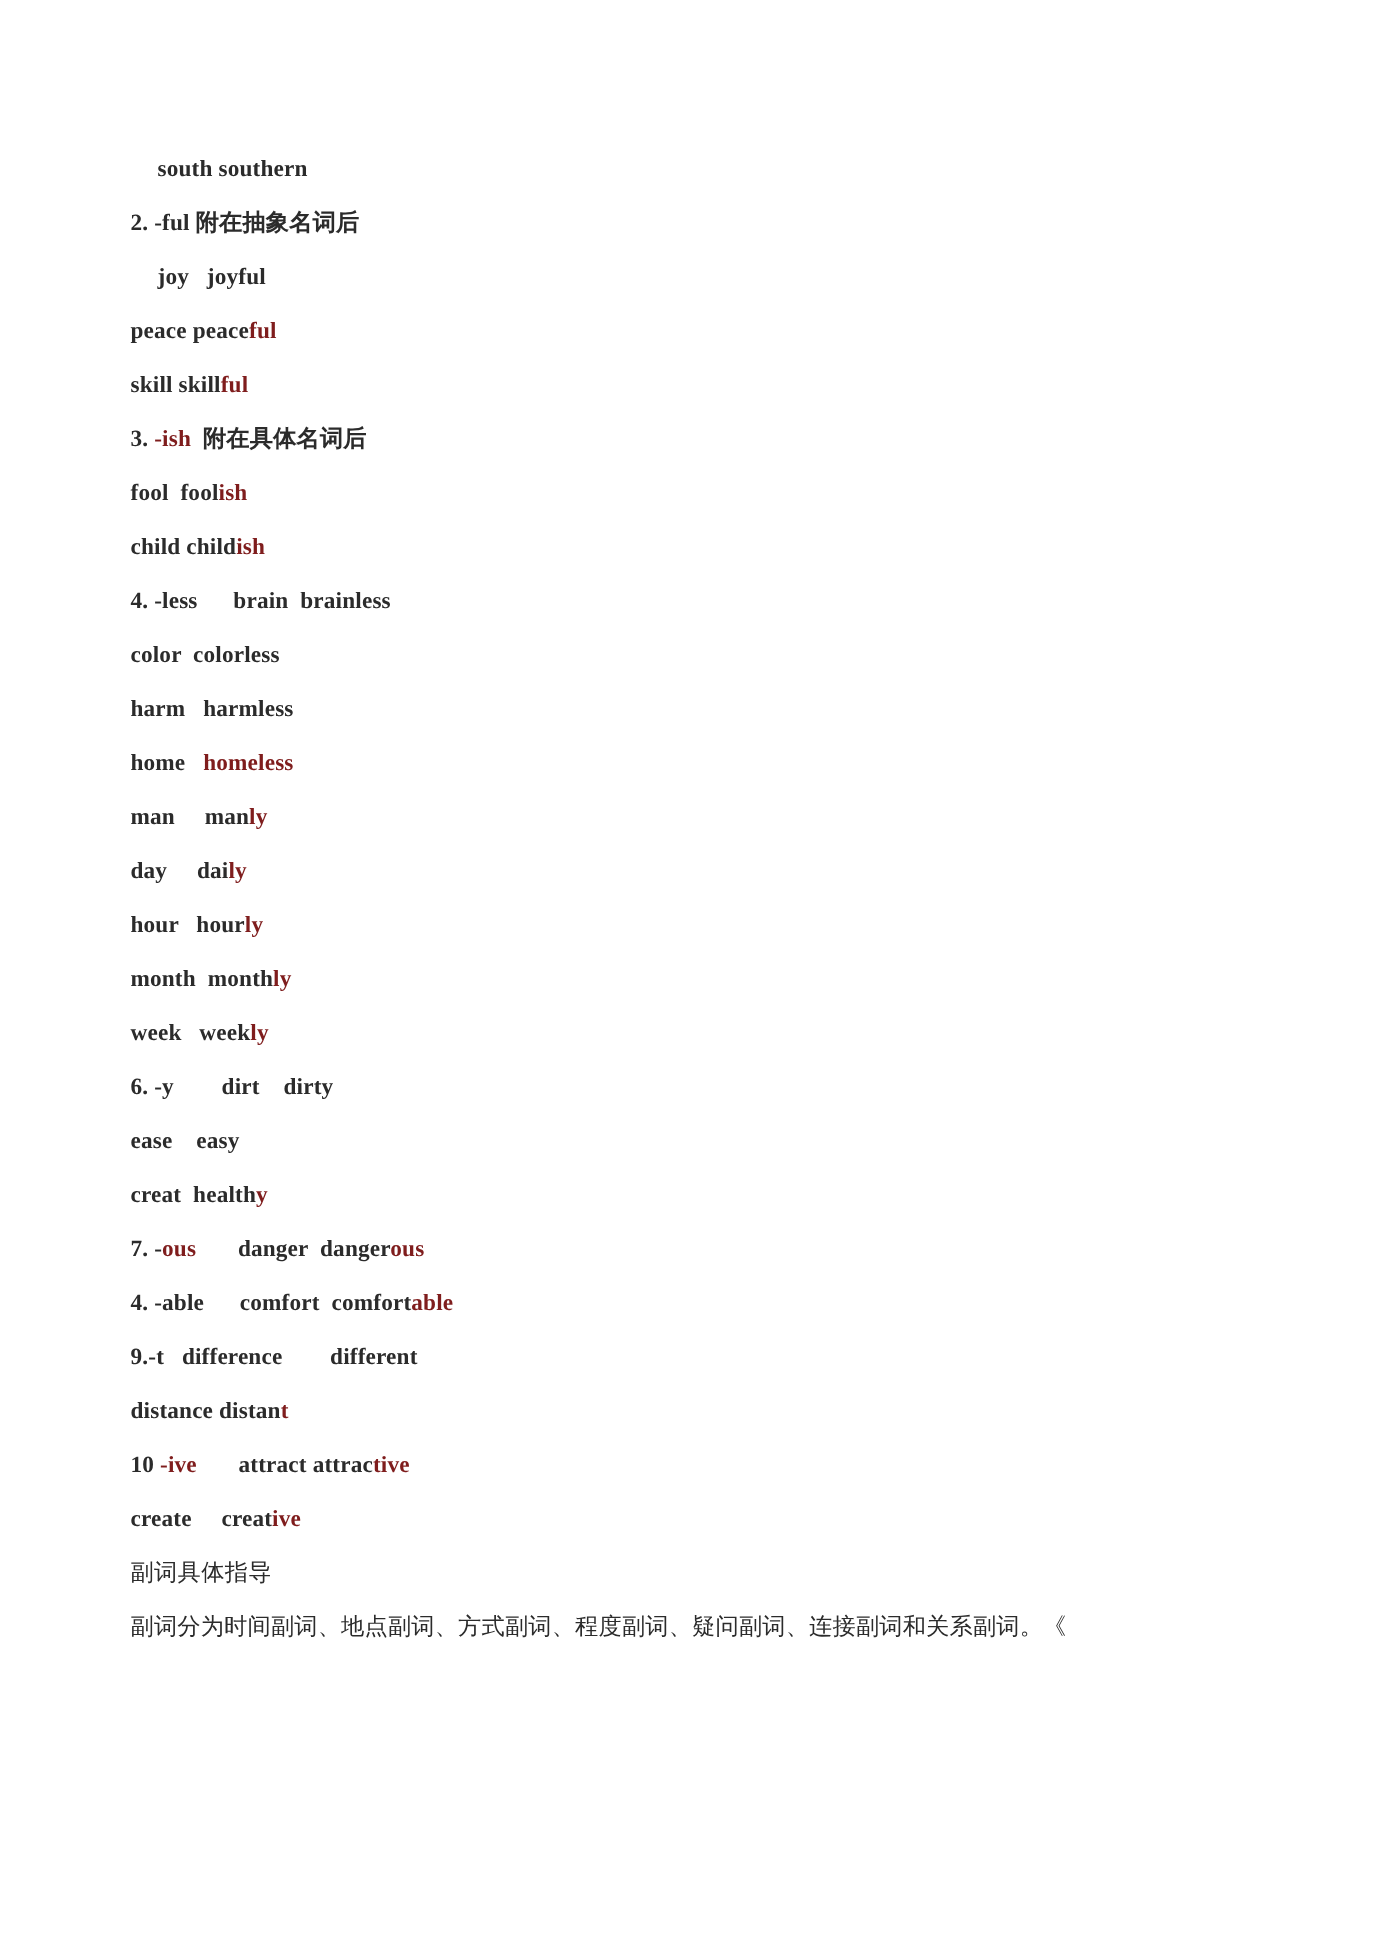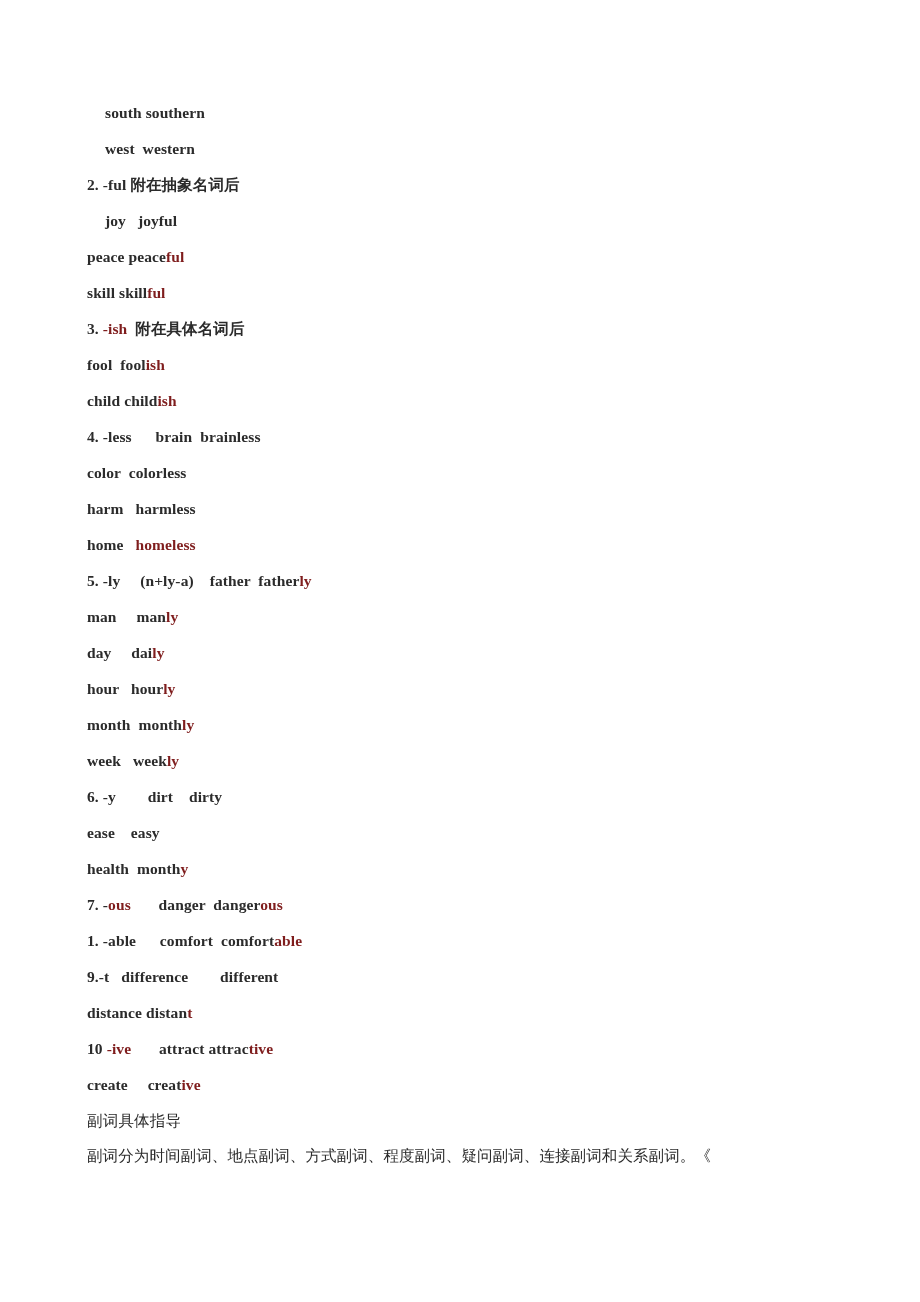--- a/index.html
+++ b/index.html
@@ -62,43 +62,41 @@
     color: #2b2b2b;
   }
   .seg { white-space: pre; }
 </style>
 </head>
 <body>
 
 <div id="page">
   <div id="content">
       <div class="line indent"><span class="seg blk">south southern</span></div>
-      <div class="line indent"><span class="seg blk">west  western</span></div>
       <div class="line"><span class="seg blk">2. -ful 附在抽象名词后</span></div>
       <div class="line indent"><span class="seg blk">joy   joyful</span></div>
       <div class="line"><span class="seg blk">peace peace</span><span class="seg red">ful</span></div>
       <div class="line"><span class="seg blk">skill skill</span><span class="seg red">ful</span></div>
       <div class="line"><span class="seg blk">3. </span><span class="seg red">-ish</span><span class="seg blk">  附在具体名词后</span></div>
       <div class="line"><span class="seg blk">fool  fool</span><span class="seg red">ish</span></div>
       <div class="line"><span class="seg blk">child child</span><span class="seg red">ish</span></div>
       <div class="line"><span class="seg blk">4. -less      brain  brainless</span></div>
       <div class="line"><span class="seg blk">color  colorless</span></div>
       <div class="line"><span class="seg blk">harm   harmless</span></div>
       <div class="line"><span class="seg blk">home   </span><span class="seg red">homeless</span></div>
-      <div class="line"><span class="seg blk">5. -ly     (n+ly-a)    father  father</span><span class="seg red">ly</span></div>
       <div class="line"><span class="seg blk">man     man</span><span class="seg red">ly</span></div>
       <div class="line"><span class="seg blk">day     dai</span><span class="seg red">ly</span></div>
       <div class="line"><span class="seg blk">hour   hour</span><span class="seg red">ly</span></div>
       <div class="line"><span class="seg blk">month  month</span><span class="seg red">ly</span></div>
       <div class="line"><span class="seg blk">week   week</span><span class="seg red">ly</span></div>
       <div class="line"><span class="seg blk">6. -y        dirt    dirty</span></div>
       <div class="line"><span class="seg blk">ease    easy</span></div>
-      <div class="line"><span class="seg blk">health  month</span><span class="seg red">y</span></div>
+      <div class="line"><span class="seg blk">creat  health</span><span class="seg red">y</span></div>
       <div class="line"><span class="seg blk">7. -</span><span class="seg red">ous</span><span class="seg blk">       danger  danger</span><span class="seg red">ous</span></div>
-      <div class="line"><span class="seg blk">1. -able      comfort  comfort</span><span class="seg red">able</span></div>
+      <div class="line"><span class="seg blk">4. -able      comfort  comfort</span><span class="seg red">able</span></div>
       <div class="line"><span class="seg blk">9.-t   difference        different</span></div>
       <div class="line"><span class="seg blk">distance distan</span><span class="seg red">t</span></div>
       <div class="line"><span class="seg blk">10 </span><span class="seg red">-ive</span><span class="seg blk">       attract attrac</span><span class="seg red">tive</span></div>
       <div class="line"><span class="seg blk">create     creat</span><span class="seg red">ive</span></div>
       <div class="line cn"><span class="seg blk">副词具体指导</span></div>
       <div class="line cn-body"><span class="seg blk">副词分为时间副词、地点副词、方式副词、程度副词、疑问副词、连接副词和关系副词。《</span></div>
     </div>
 </div>
 
 </body></html>

